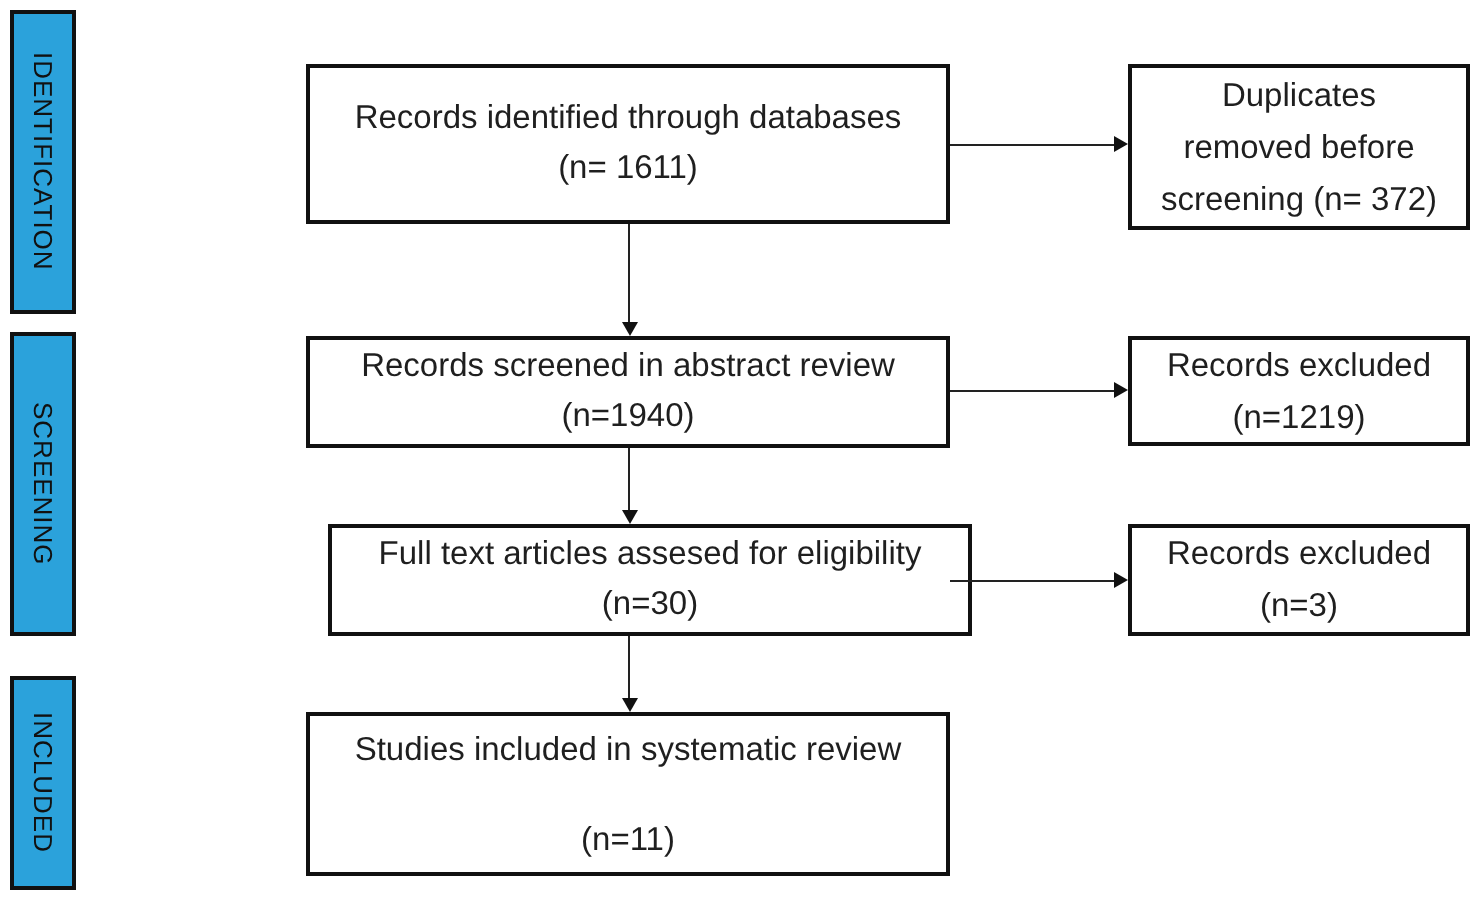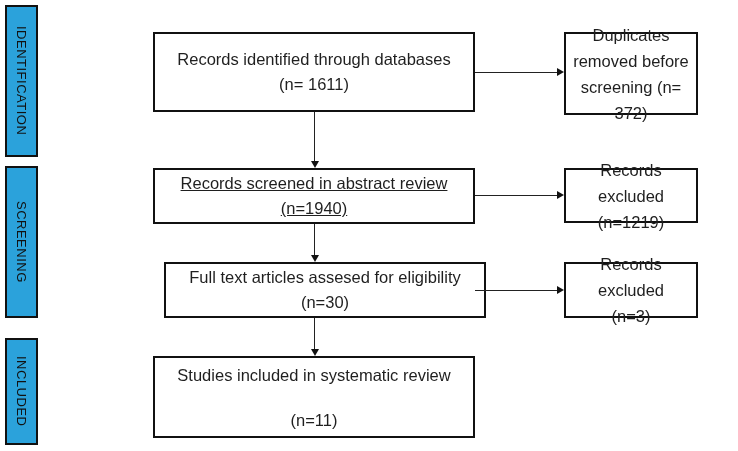--- a/index.html
+++ b/index.html
@@ -46,25 +46,25 @@
     display: flex;
     flex-direction: column;
     align-items: center;
     justify-content: center;
     text-align: center;
     font-size: 16.5px;
     line-height: 25px;
   }
   .mb { left: 153px; width: 322px; }
   .mb-1 { top: 32px;  height: 80px; }
-  .mb-2 { top: 168px; height: 56px; text-decoration: underline; }
+  .mb-2 { top: 168px; height: 56px; }
   .mb-3 { top: 262px; height: 56px; margin-left: 11px; }
   .mb-4 { top: 356px; height: 82px; justify-content: flex-start; padding-top: 5px; gap: 20px; }
 
-  .rb { left: 564px; width: 134px; line-height: 26px; }
+  .rb { left: 564px; width: 171px; line-height: 26px; }
   .rb-1 { top: 32px;  height: 83px; }
   .rb-2 { top: 168px; height: 55px; }
   .rb-3 { top: 262px; height: 56px; }
 
   
   .line-v { position: absolute; width: 1px; background: #222; }
   .line-h { position: absolute; height: 1px; background: #222; }
   .head-down {
     position: absolute; width: 0; height: 0;
     border-left: 4px solid transparent;

